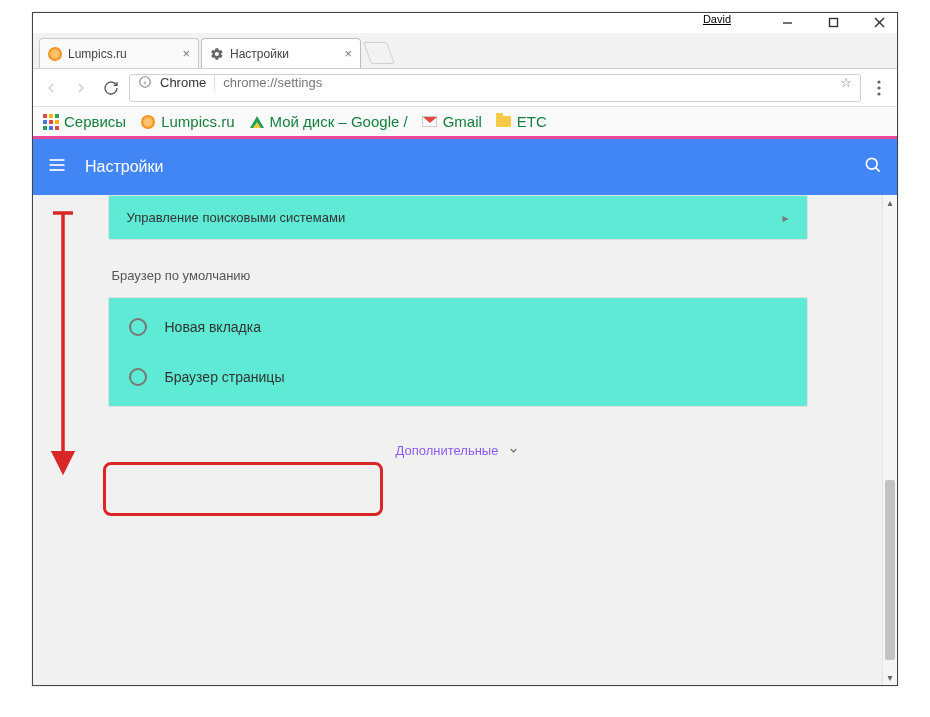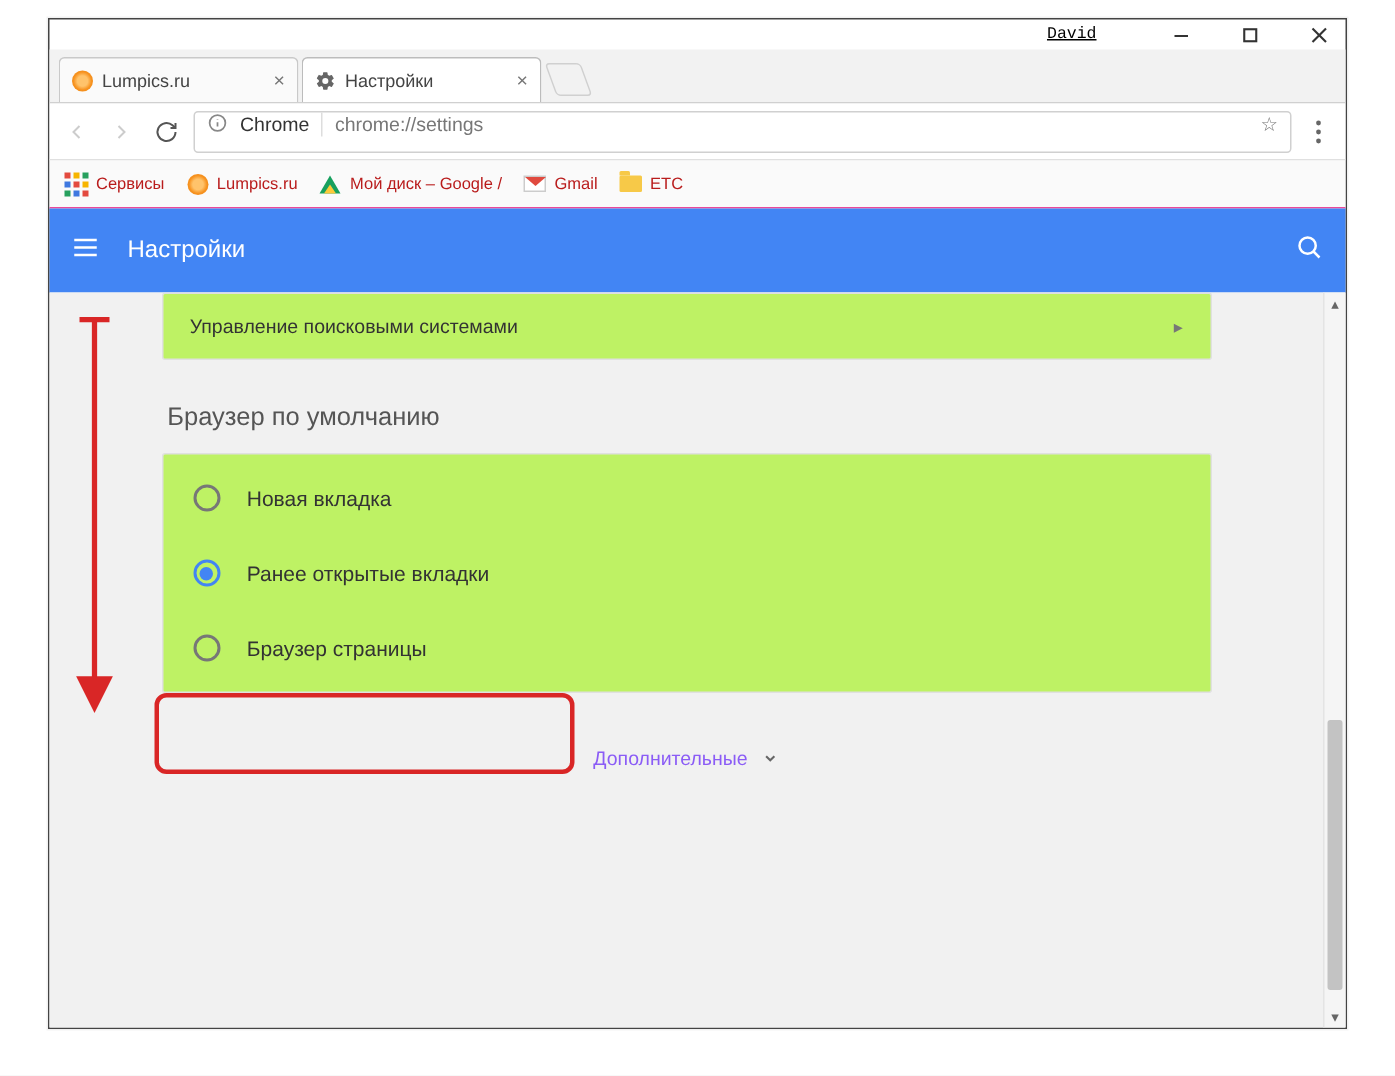--- a/index.html
+++ b/index.html
@@ -17,25 +17,24 @@
     width: 866px; height: 674px;
     border: 1px solid #444;
     background: #fff;
     box-shadow: 0 0 0 1px rgba(0,0,0,0.05);
   }
   
   .title-bar {
     height: 20px;
     display: flex;
     justify-content: flex-end;
-    align-items: center;
+    align-items: flex-start;
     padding-right: 4px;
     gap: 18px;
     font-size: 12px;
-    font-family: Liberation Mono, monospace;
   }
   .title-user { font-size: 11px; text-decoration: underline; color: #000; margin-right: 24px; }
   .win-btn { width: 28px; height: 18px; display:flex;align-items:center;justify-content:center; cursor:pointer;}
   .win-btn svg { width: 11px; height: 11px; }
   
   .tabs-row {
     height: 36px;
     background: #f2f2f2;
     border-bottom: 1px solid #d0d0d0;
     display: flex; align-items: flex-end;
@@ -96,23 +95,23 @@
   .omnibox .chrome-label{color:#333;}
   .omnibox .sep { width:1px; height:16px; background:#ddd;}
   .omnibox .url-rest{color:#777;}
   .star-btn { color:#777; margin-left:auto;}
   .menu-btn { width: 24px; height:24px; display:flex;align-items:center;justify-content:center;color:#666;cursor:pointer;}
   
   .bookmarks-bar {
     height: 32px;
     display:flex;align-items:center;
     gap:14px; padding: 0 10px;
-    font-size: 11px;
-    color:#b91c1c;
-    border-bottom: 1px solid #ec4899;
+    font-size: 15px;
+    color:#15803d;
+    border-bottom: 3px solid #ec4899;
     background:#fafafa;
   }
   .bm { display:flex;align-items:center;gap:5px;cursor:pointer;}
   .bm .icon { width:16px;height:16px;display:flex;align-items:center;justify-content:center;}
   
   .blue-header {
     height: 56px;
     background:#4285f4;
     color:#fff;
     display:flex;align-items:center;
@@ -133,34 +132,34 @@
     width: calc(100% - 15px);
     height:100%;
     overflow:auto;
   }
   .settings-main {
     width: 700px;
     margin: 0 auto;
     padding: 0 0 30px 0;
   }
   .card {
-    background:#bef264;
+    background:#5eead4;
     border: 1px solid #e0e0e0;
     border-radius: 2px;
   }
   .expand-row {
     padding: 14px 18px;
     font-size: 13px;
     color:#333;
     display:flex;align-items:center;
     cursor:pointer;
   }
   .expand-row .chev{margin-left:auto;color:#777;font-size:12px;}
   .section-title{
-    font-size: 17px; color:#555;
+    font-size: 13px; color:#555;
     margin: 28px 4px 14px 4px;
   }
   .info-card { padding: 20px 18px; font-size: 13px; color:#333;}
   .radio-card { padding: 4px 0;}
   .radio-row{
     display:flex;align-items:center;
     padding: 16px 20px;
     font-size: 14px; color:#333;
     cursor:pointer;
     gap: 18px;
@@ -368,24 +367,20 @@
           </div>
         </div>
 
         <div class="section-title">Браузер по умолчанию</div>
 
         <div class="card radio-card" id="startup-card">
           <div class="radio-row">
             <span class="radio"></span>
             <span>Новая вкладка</span>
           </div>
-          <div class="radio-row" id="radio-continue">
-            <span class="radio selected"></span>
-            <span>Ранее открытые вкладки</span>
-          </div>
           <div class="radio-row">
             <span class="radio"></span>
             <span>Браузер страницы</span>
           </div>
         </div>
 
         <div class="more-btn">
           <span>Дополнительные</span>
           <svg width="11" height="11" viewBox="0 0 24 24" fill="none" stroke="#666" stroke-width="3">
               <polyline points="6 9 12 15 18 9"></polyline>

